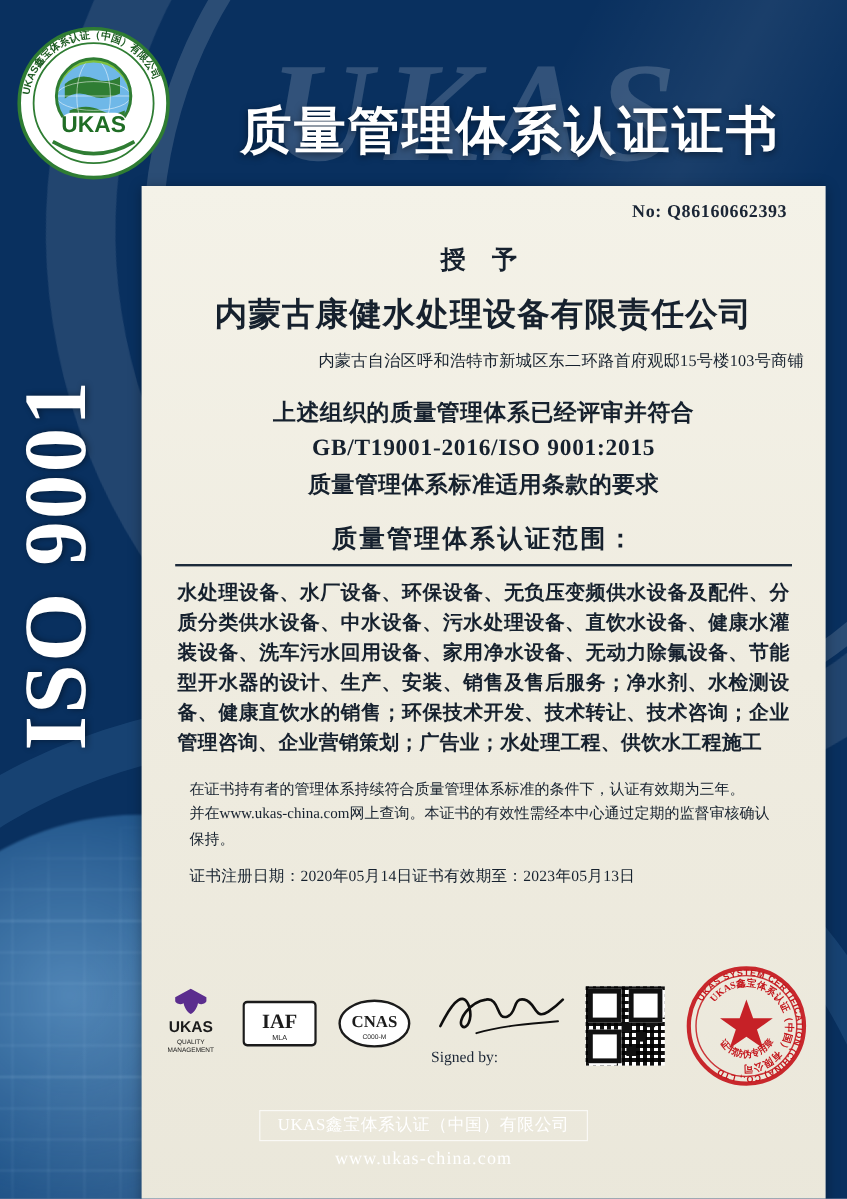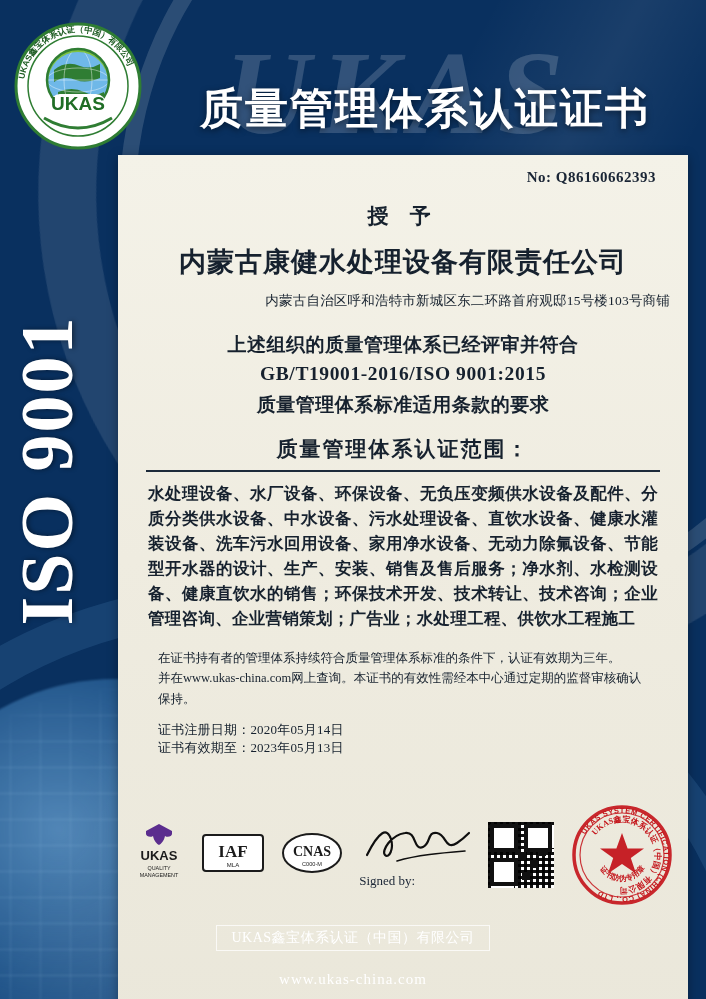--- a/index.html
+++ b/index.html
@@ -164,21 +164,21 @@
     padding: 14px 14px 0 0;
     font-family: "Liberation Serif", serif;
     font-size: 15px;
     font-weight: bold;
     letter-spacing: 0.5px;
     color: #1a2535;
   }
   .grant-word {
     margin-top: 16px;
     text-align: center;
-    font-family: Liberation Serif, serif;
+    font-family: Liberation Sans, sans-serif;
     font-size: 21px;
     font-weight: bold;
     letter-spacing: 8px;
   }
   .company {
     margin-top: 14px;
     text-align: center;
     font-family: "Liberation Serif", serif;
     font-size: 27px;
     font-weight: bold;
@@ -229,25 +229,24 @@
   .validity {
     margin: 16px 22px 0 22px;
     font-family: "Liberation Serif", serif;
     font-size: 12.5px;
     line-height: 1.65;
     text-align: left;
   }
   .dates {
     margin: 12px 22px 0 22px;
     display: flex;
-    justify-content: flex-end;
+    justify-content: flex-start;
     font-family: "Liberation Serif", serif;
     font-size: 13px;
     letter-spacing: 0.2px;
-    flex-direction: column;
   }
   
   .emblem-row {
     position: absolute;
     left: 0;
     right: 0;
     top: 655px;
     height: 90px;
     padding: 0 14px;
     box-sizing: border-box;
@@ -321,21 +320,21 @@
   .footer-org {
     display: inline-block;
     margin-top: 8px;
     padding: 3px 14px;
     border: 1px solid rgba(255,255,255,0.75);
     font-family: "Liberation Serif", serif;
     font-size: 14px;
     letter-spacing: 0.5px;
   }
   .footer-url {
-    margin-top: 20px;
+    margin-top: 7px;
     font-family: "Liberation Serif", serif;
     font-size: 15px;
     letter-spacing: 1px;
   }
 </style>
 </head>
 <body>
 
 <div id="cert">
 

